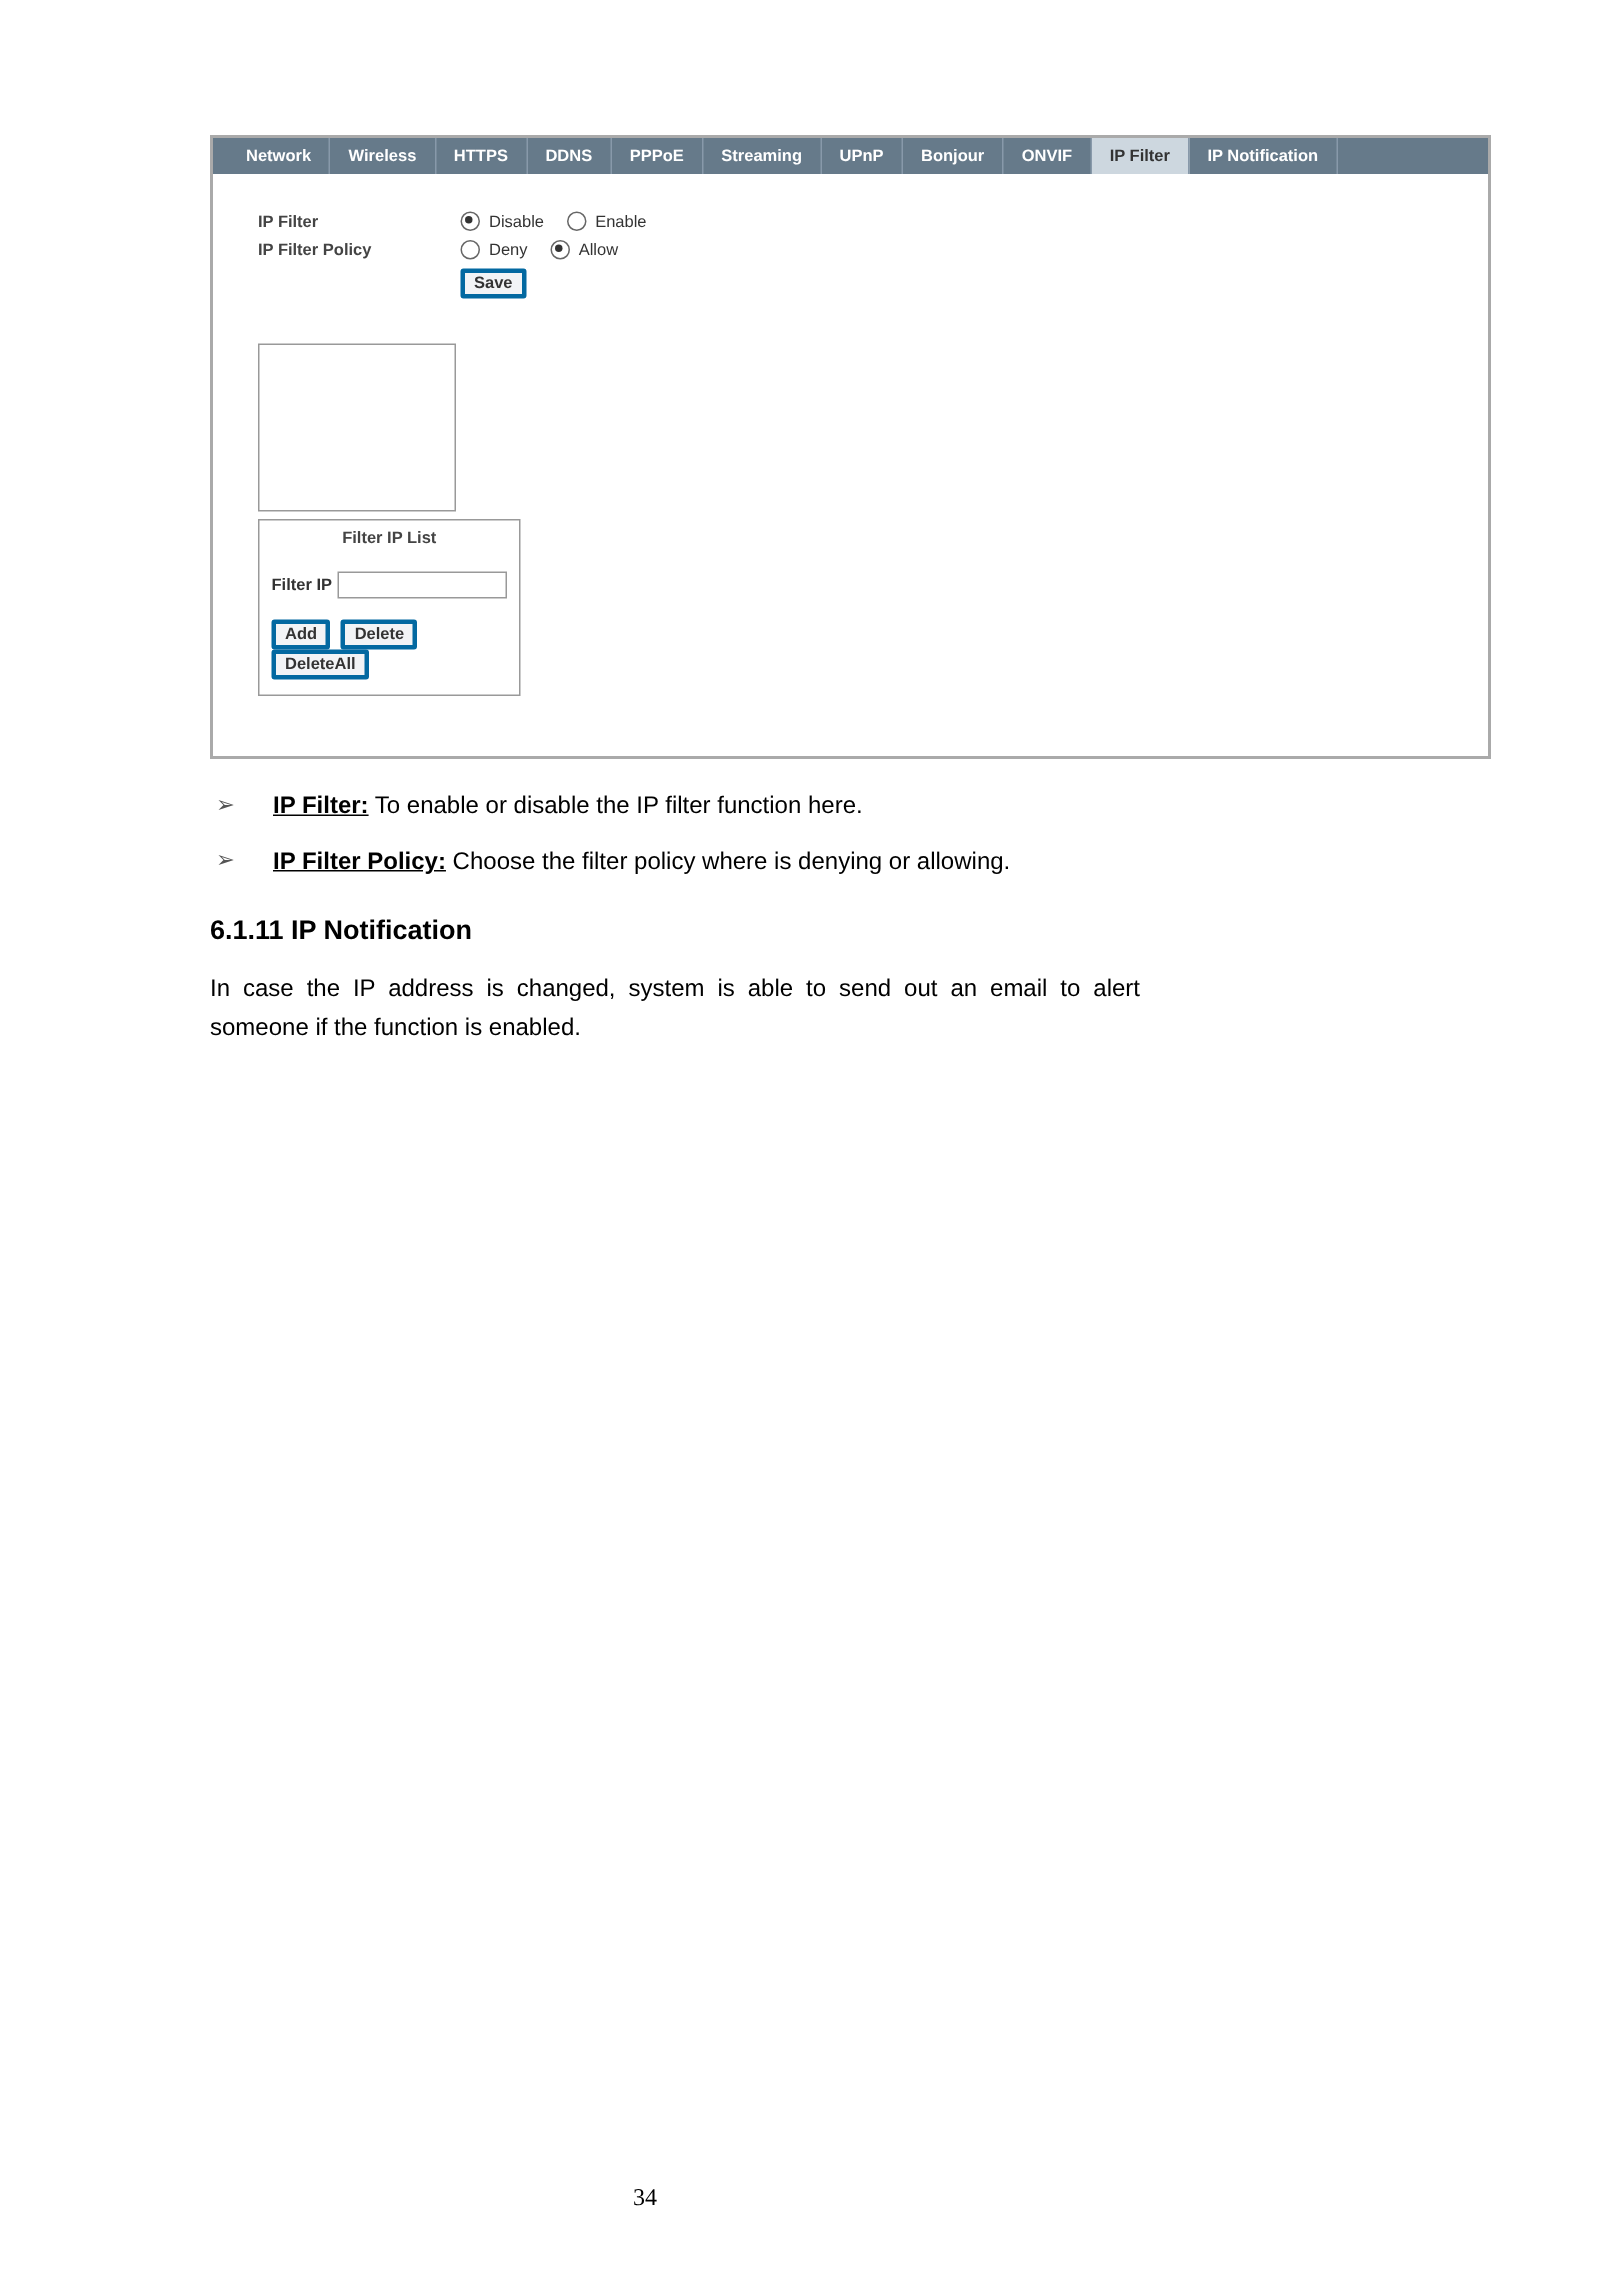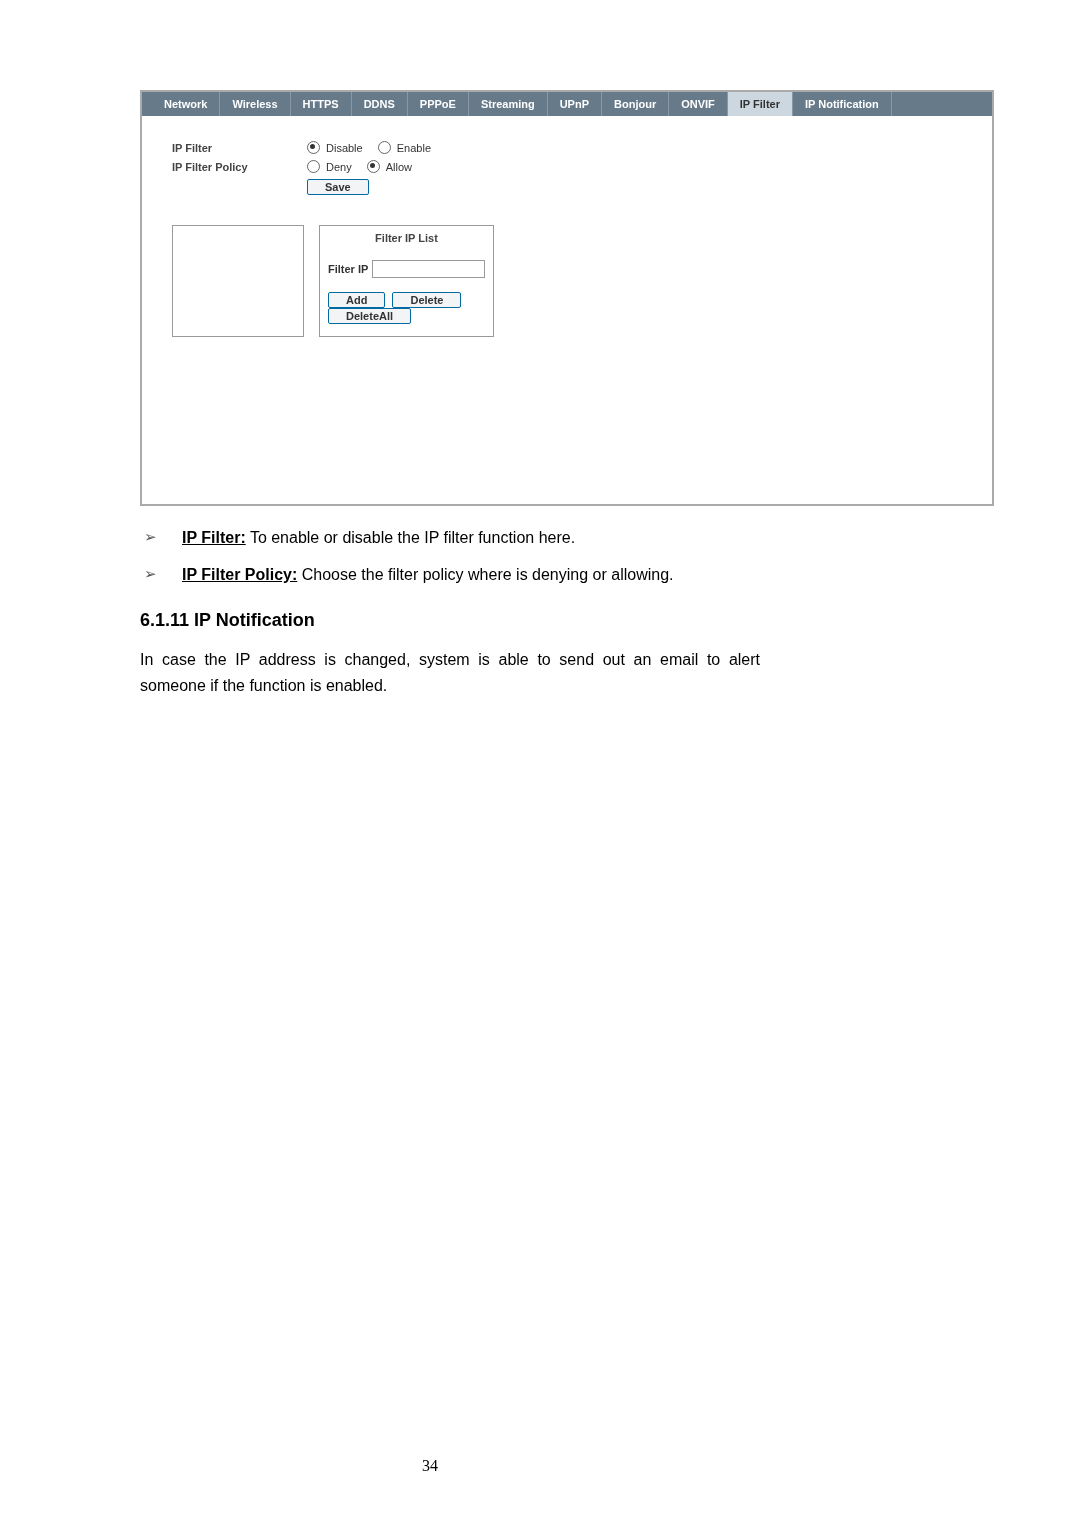--- a/index.html
+++ b/index.html
@@ -95,33 +95,34 @@
   .radio.checked::after {
     content: "";
     position: absolute;
     top: 2px; left: 2px;
     width: 5px; height: 5px;
     border-radius: 50%;
     background: #333;
   }
   .btn {
     display: inline-block;
-    padding: 1px 17px;
-    border: 1px solid #0369a1;
+    padding: 1px 6px;
+    border: 3px solid #0369a1;
     border-radius: 2px;
     background: #f2f4f6;
     font-size: 11px;
     color: #333;
     font-weight: bold;
     margin-right: 4px;
   }
   .filter-box{
     display:flex;
-    gap:15px;
+    gap:5px;
     margin-top:30px;
+    flex-direction:column;
   }
   .ip-listbox {
     width: 130px;
     height: 110px;
     border: 1px solid #999;
     background: #fff;
   }
   .filter-right {
     width: 175px;
     border: 1px solid #999;

